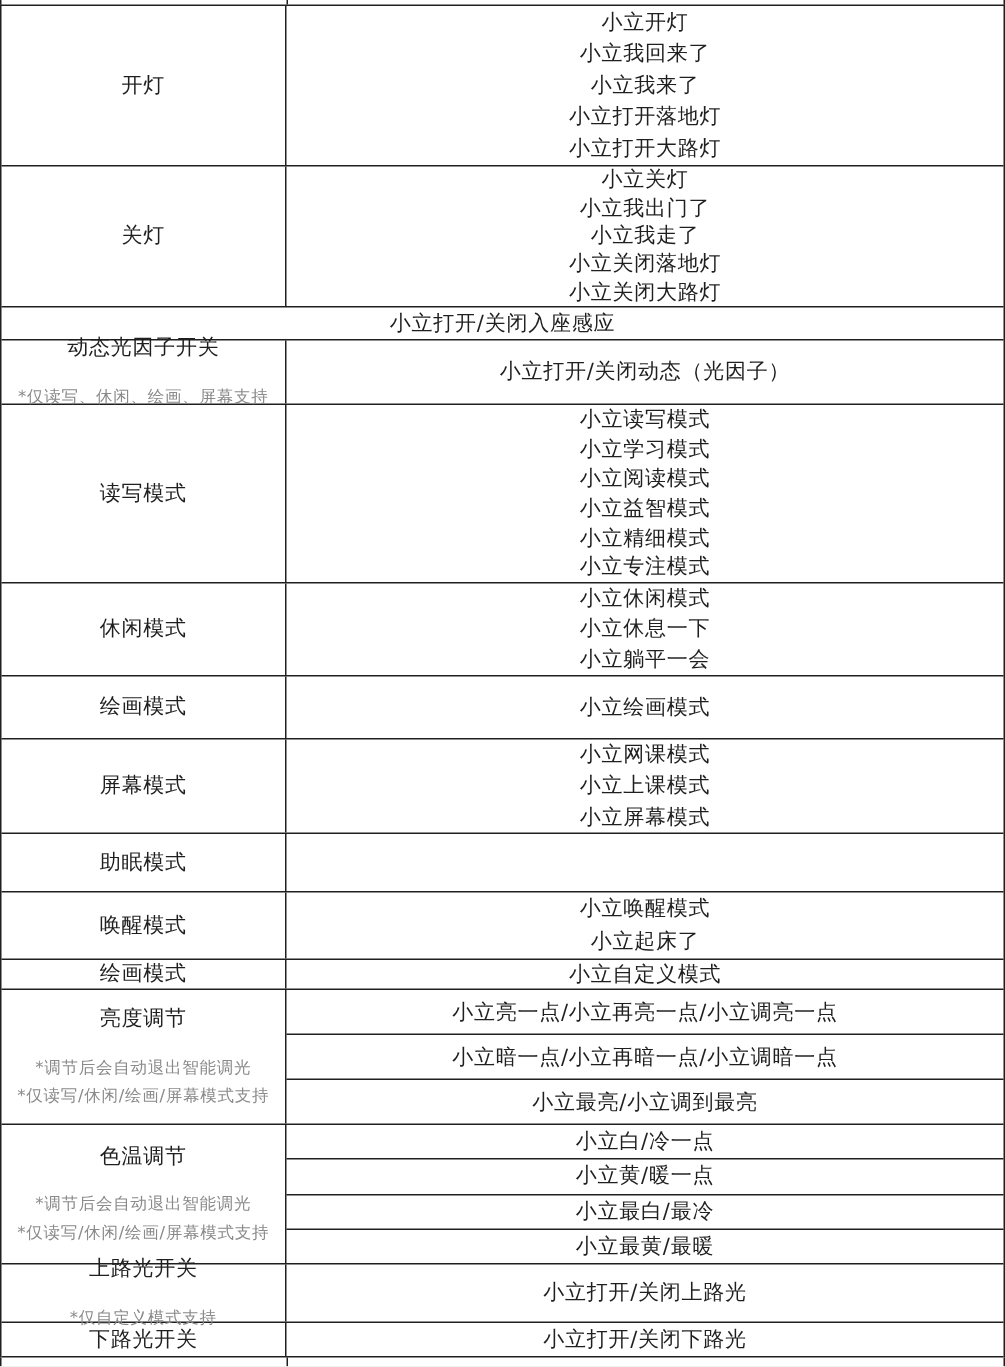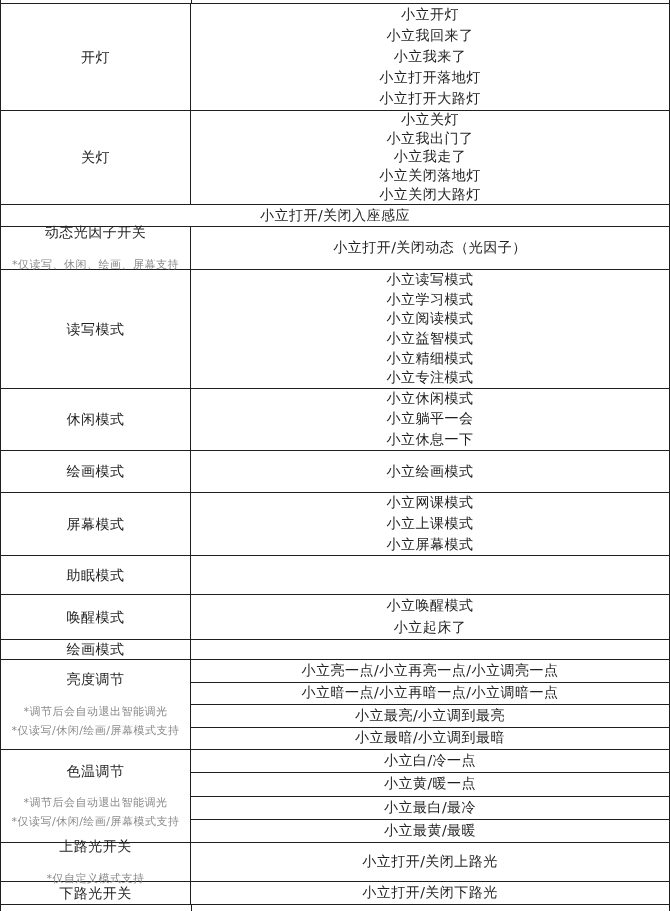--- a/index.html
+++ b/index.html
@@ -106,22 +106,22 @@
         <div class="cmd">小立专注模式</div>
       </div>
     </div>
 
     <div class="row" style="height:62px">
       <div class="lcell">
         <div class="label">休闲模式</div>
       </div>
       <div class="rcell">
         <div class="cmd">小立休闲模式</div>
+        <div class="cmd">小立休息一下</div>
         <div class="cmd">小立躺平一会</div>
-        <div class="cmd">小立休息一下</div>
       </div>
     </div>
 
     <div class="row" style="height:42px">
       <div class="lcell">
         <div class="label">绘画模式</div>
       </div>
       <div class="rcell">
         <div class="cmd">小立绘画模式</div>
       </div>
@@ -151,33 +151,35 @@
       <div class="rcell">
         <div class="cmd">小立唤醒模式</div>
         <div class="cmd">小立起床了</div>
       </div>
     </div>
 
     <div class="row" style="height:20px">
       <div class="lcell">
         <div class="label">绘画模式</div>
       </div>
+      <div class="rcell">
+        <div class="cmd">小立自定义模式</div>
+      </div>
     </div>
 
     <div class="row" style="height:90px">
       <div class="lcell">
         <div class="label">亮度调节</div>
         <div class="note">*调节后会自动退出智能调光</div>
         <div class="note">*仅读写/休闲/绘画/屏幕模式支持</div>
       </div>
       <div class="rcell">
         <div class="cmd sub">小立亮一点/小立再亮一点/小立调亮一点</div>
         <div class="cmd sub">小立暗一点/小立再暗一点/小立调暗一点</div>
         <div class="cmd sub">小立最亮/小立调到最亮</div>
-        <div class="cmd sub">小立最暗/小立调到最暗</div>
       </div>
     </div>
 
     <div class="row" style="height:93px">
       <div class="lcell">
         <div class="label">色温调节</div>
         <div class="note">*调节后会自动退出智能调光</div>
         <div class="note">*仅读写/休闲/绘画/屏幕模式支持</div>
       </div>
       <div class="rcell">

